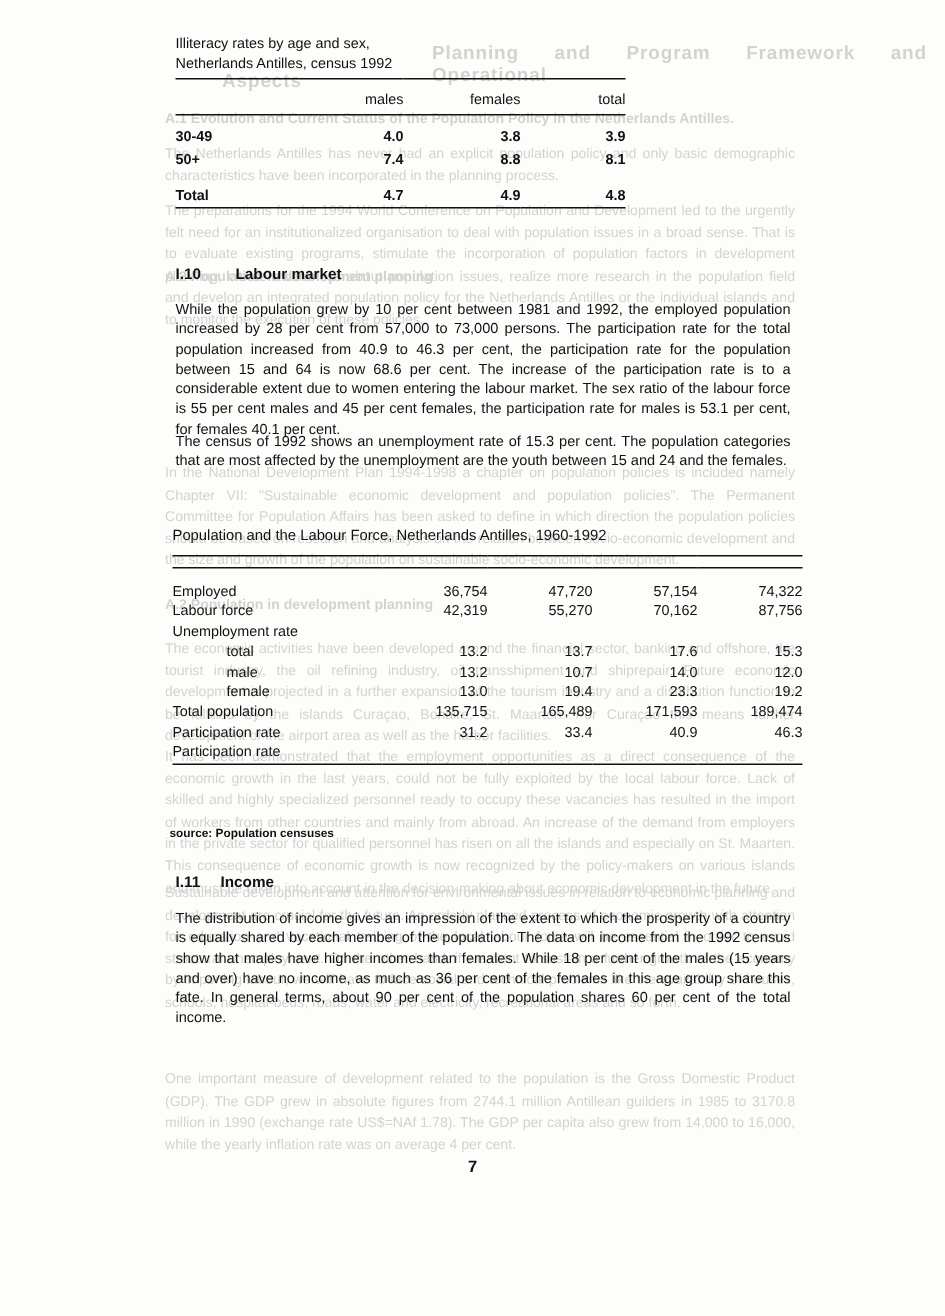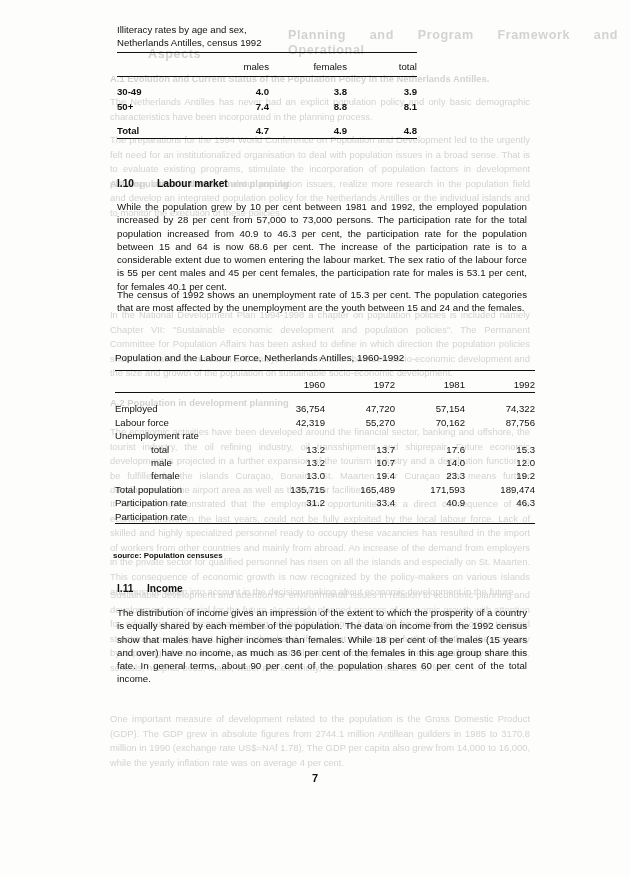--- a/index.html
+++ b/index.html
@@ -192,27 +192,20 @@
             <col class="c0">
             <col class="cN">
             <col class="cN">
             <col class="cN">
             <col class="cN">
           </colgroup>
         <tbody>
           <tr class="rule-top">
               <td colspan="5"></td>
             </tr>
-          <tr class="hdr-row">
-            <th class="lbl"></th>
-            <th>1960</th>
-            <th>1972</th>
-            <th>1981</th>
-            <th>1992</th>
-          </tr>
           <tr class="rule-mid">
               <td colspan="5"></td>
             </tr>
 
           <tr>
             <td class="lbl">Employed</td>
             <td>36,754</td>
             <td>47,720</td>
             <td>57,154</td>
             <td>74,322</td>

